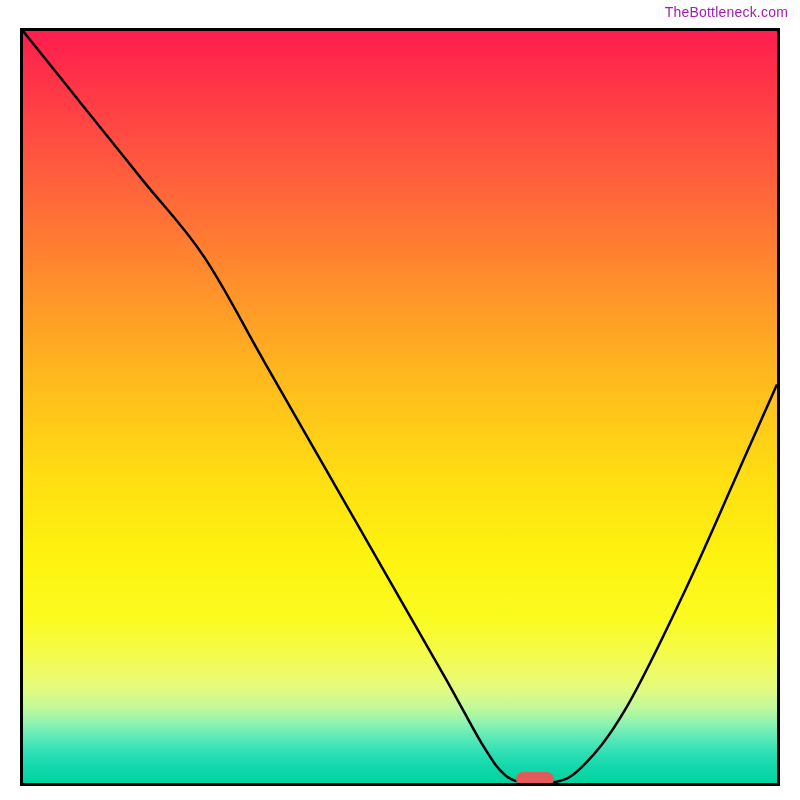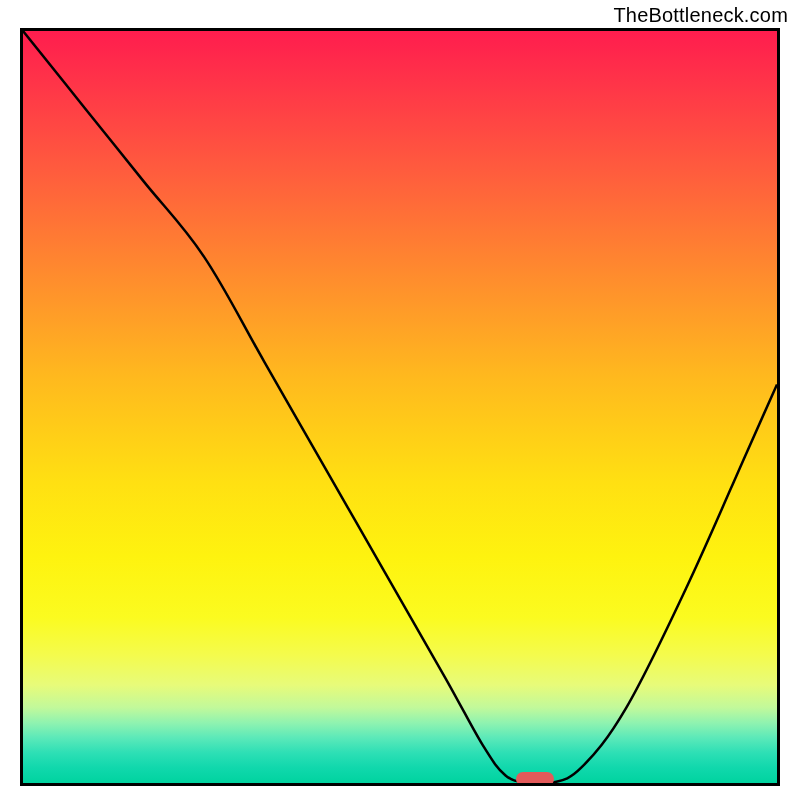--- a/index.html
+++ b/index.html
@@ -12,22 +12,22 @@
   .chart-container {
     position: relative;
     width: 800px;
     height: 800px;
   }
   .watermark {
     position: absolute;
     top: 4px;
     right: 12px;
     font-family: Arial, Helvetica, sans-serif;
-    font-size: 20px;
-    color: #000000;
+    font-size: 14px;
+    color: #a21caf;
     font-weight: 500;
     letter-spacing: 0.2px;
   }
   .plot-frame {
     position: absolute;
     left: 20px;
     top: 28px;
     width: 760px;
     height: 758px;
     border: 3.5px solid #000;

